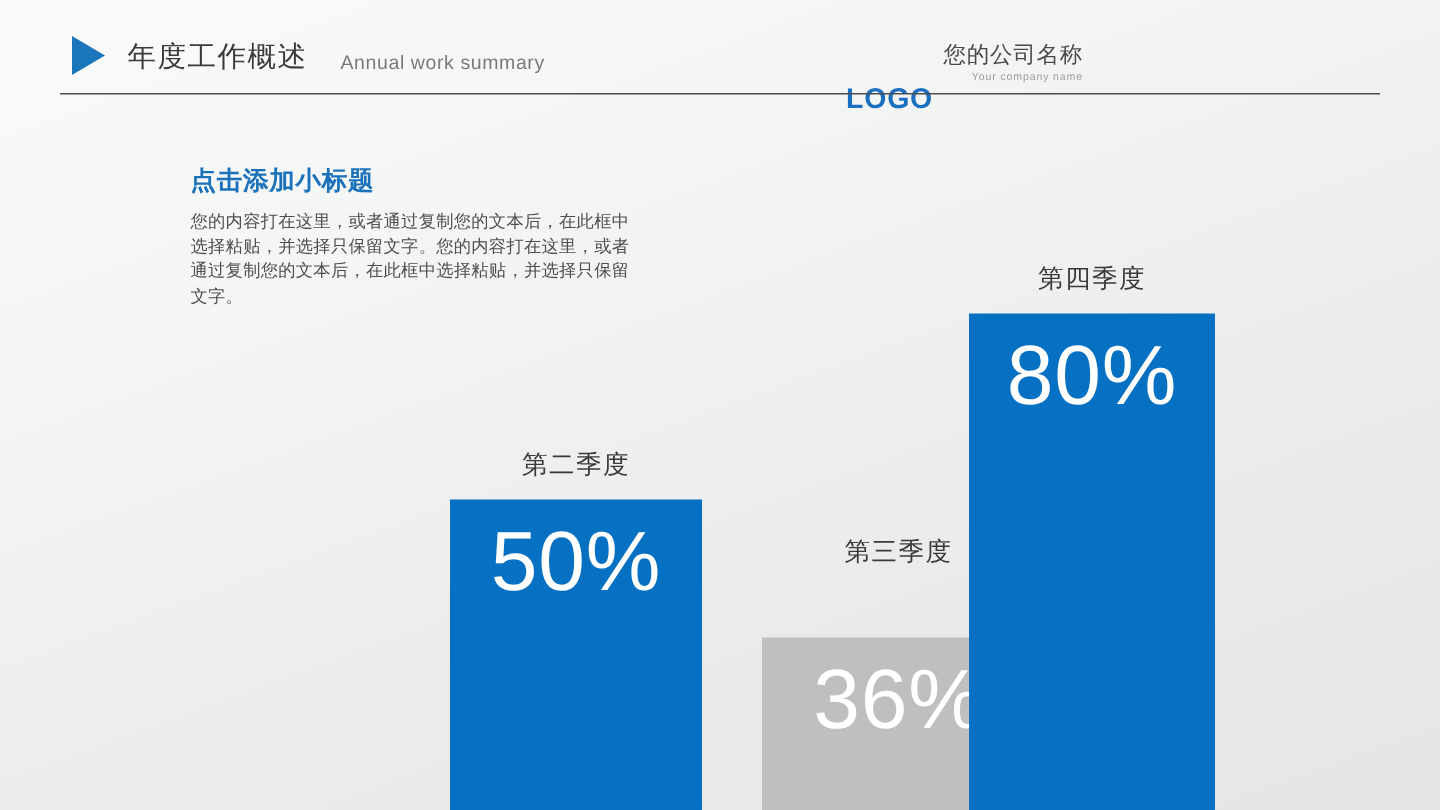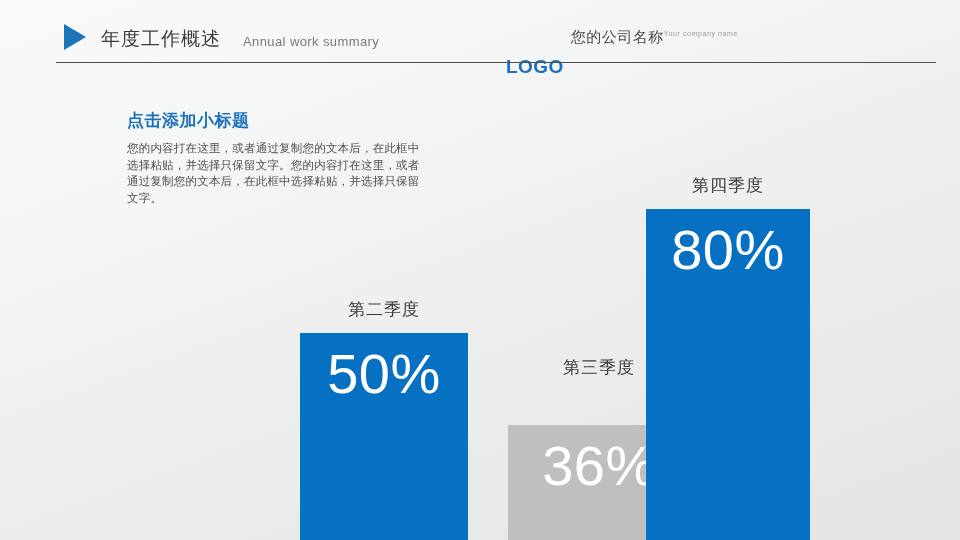--- a/index.html
+++ b/index.html
@@ -18,21 +18,21 @@
     position: relative;
     width: 960px;
     height: 540px;
     overflow: hidden;
     background: linear-gradient(160deg, #fafafb 0%, #f4f5f5 28%, #ebecec 62%, #e4e6e6 100%);
   }
 
   
   #header {
     position: absolute;
-    left: 16px;
+    left: 0;
     top: 0;
     width: 760px;
     height: 66px;
     text-align: right;
   }
 
   .play-triangle {
     position: absolute;
     left: 48px;
     top: 24px;
@@ -77,21 +77,21 @@
     font-size: 19px;
     font-weight: bold;
     color: #1b6fc0;
     letter-spacing: 0.5px;
     line-height: 22px;
     margin-top: 28px;
   }
   .logo-names {
     margin-left: 7px;
     display: flex;
-    flex-direction: row;
+    flex-direction: column;
   }
   .logo-cn {
     font-size: 15px;
     line-height: 18px;
     color: #4a4a4a;
     letter-spacing: 0.5px;
   }
   .logo-en {
     font-size: 7px;
     line-height: 9px;

